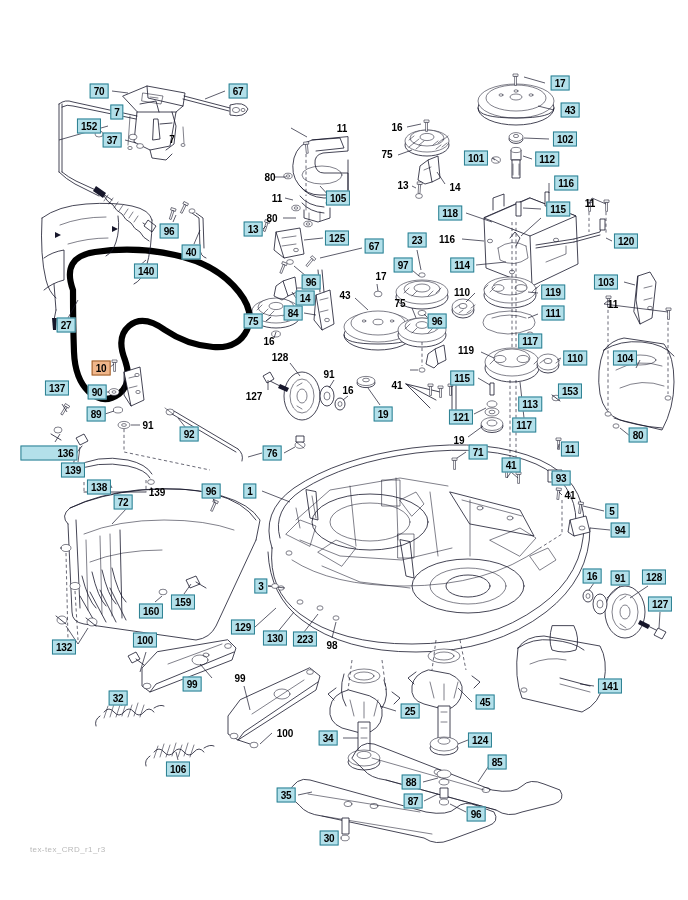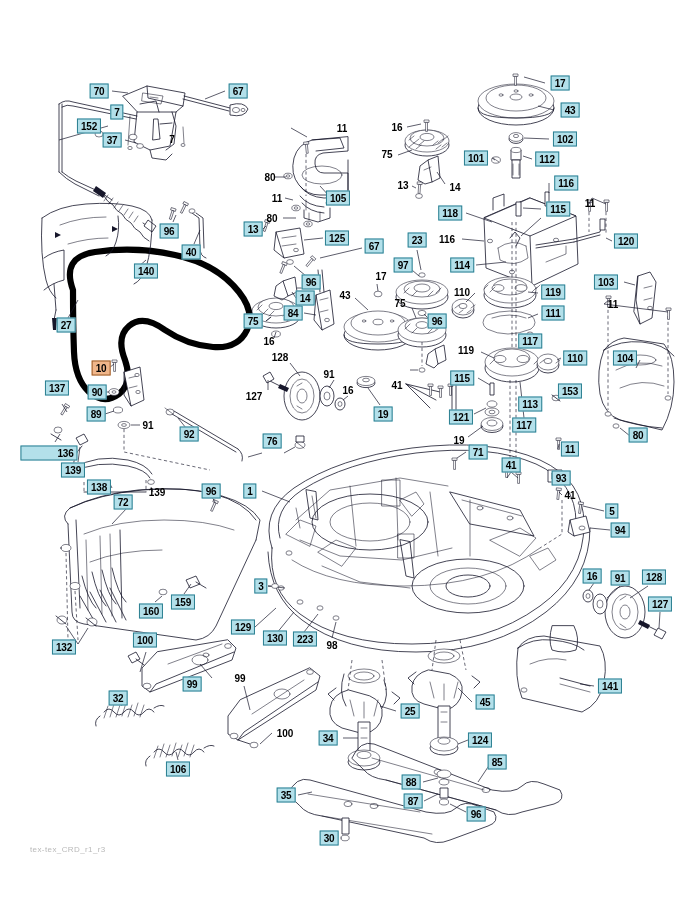--- a/index.html
+++ b/index.html
@@ -823,21 +823,21 @@
       <div class="lbl" style="left: 461px; top: 417px;">121</div>
       <div class="lbl" style="left: 530px; top: 404px;">113</div>
       <div class="lbl" style="left: 49px; top: 453px; padding-left: 36px;">136</div>
       <div class="plain" style="left: 148px; top: 425px;">91</div>
       <div class="lbl" style="left: 189px; top: 434px;">92</div>
       <div class="lbl" style="left: 524px; top: 425px;">117</div>
       <div class="plain" style="left: 459px; top: 440px;">19</div>
       <div class="lbl" style="left: 73px; top: 470px;">139</div>
       <div class="lbl" style="left: 99px; top: 487px;">138</div>
       <div class="plain" style="left: 157px; top: 492px;">139</div>
-      <div class="lbl" style="left: 272px; top: 441px;">76</div>
+      <div class="lbl" style="left: 272px; top: 453px;">76</div>
       <div class="lbl" style="left: 478px; top: 452px;">71</div>
       <div class="lbl" style="left: 570px; top: 449px;">11</div>
       <div class="lbl" style="left: 511px; top: 465px;">41</div>
       <div class="lbl" style="left: 561px; top: 478px;">93</div>
       <div class="lbl" style="left: 250px; top: 491px;">1</div>
       <div class="lbl" style="left: 211px; top: 491px;">96</div>
       <div class="lbl" style="left: 123px; top: 502px;">72</div>
       <div class="plain" style="left: 570px; top: 495px;">41</div>
       <div class="lbl" style="left: 612px; top: 511px;">5</div>
       <div class="lbl" style="left: 620px; top: 530px;">94</div>

